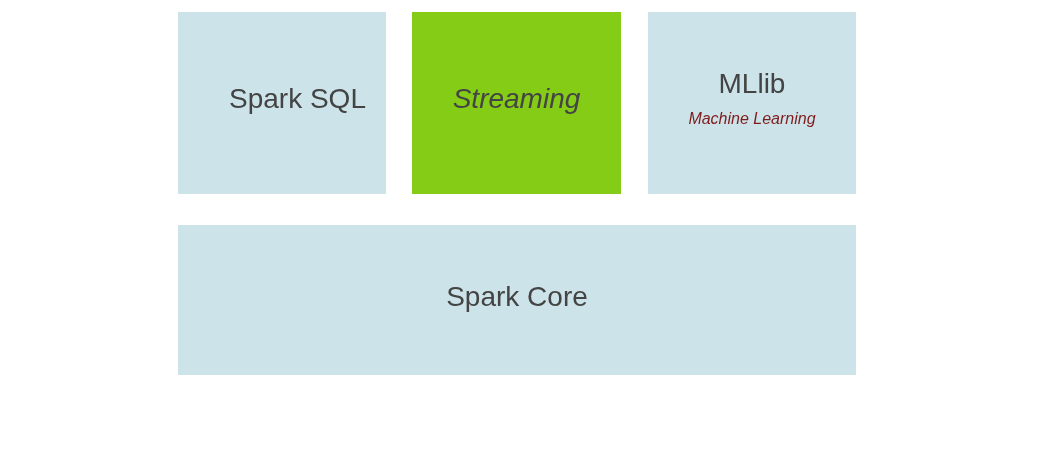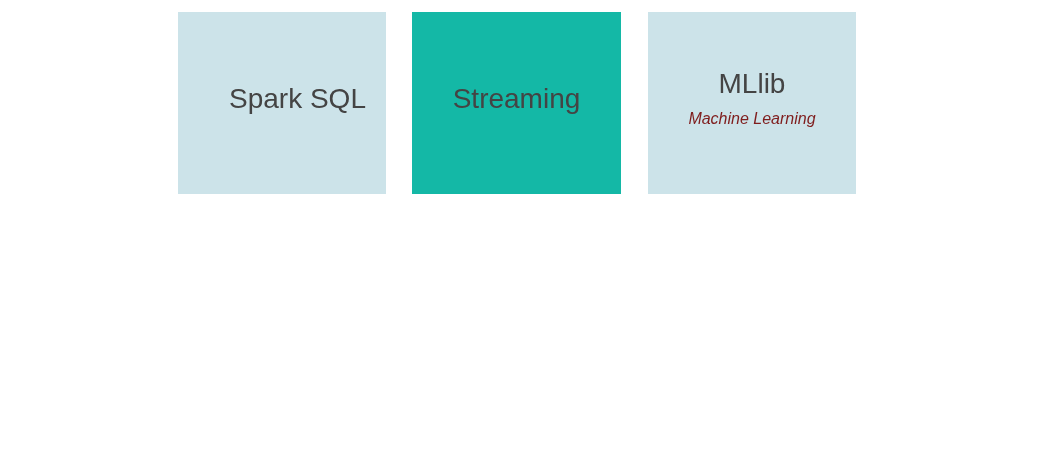--- a/index.html
+++ b/index.html
@@ -86,31 +86,38 @@
 <div id="diagram" style="background: rgb(255, 255, 255);">
 
   <div class="block top" id="block-spark-sql" style="background: rgb(204, 227, 233); color: rgb(68, 68, 68); padding-left: 31px;">
     <div class="inner">
       <div class="title two-line">
         <span class="line">Spark SQL</span>
       </div>
     </div>
   </div>
 
-  <div class="block top" id="block-streaming" style="background: #14b8a6; color: rgb(68, 68, 68);">
+  <div class="block top" id="block-streaming" style="background: #84cc16; color: rgb(68, 68, 68); font-style: italic;">
     <div class="inner">
       <div class="title">
         <span class="line">Streaming</span>
       </div>
     </div>
   </div>
 
   <div class="block top" id="block-mllib" style="background: rgb(204, 227, 233); color: rgb(68, 68, 68);">
     <div class="inner">
       <div class="title">
         <span class="line">MLlib</span>
       </div>
       <div class="subtitle">Machine Learning</div>
     </div>
   </div>
 
+  <div class="block" id="block-spark-core" style="background: rgb(204, 227, 233); color: rgb(68, 68, 68);">
+    <div class="inner">
+      <div class="title">
+        <span class="line">Spark Core</span>
+      </div>
+    </div>
+  </div>
 
 </div>
 
 </body></html>

